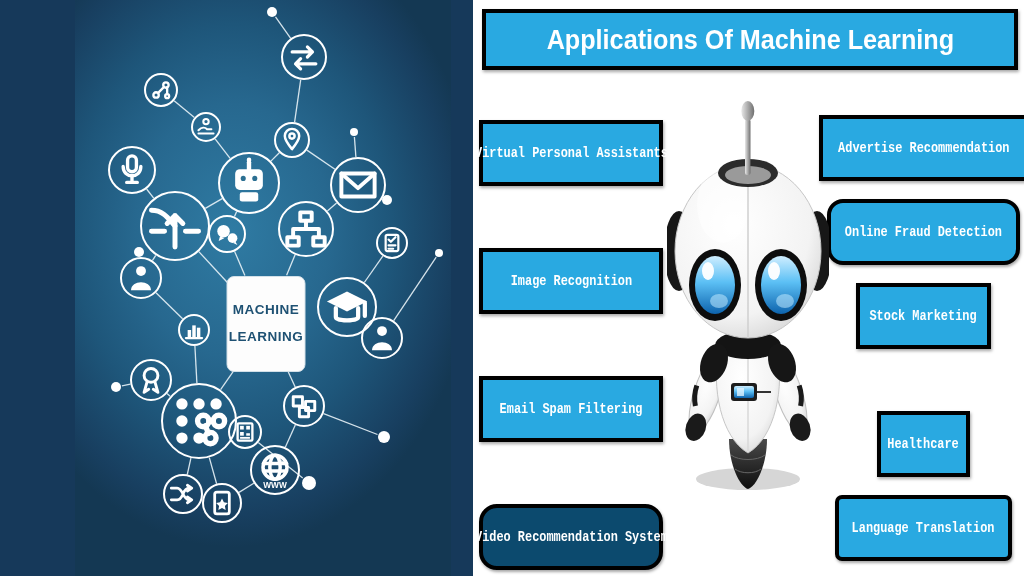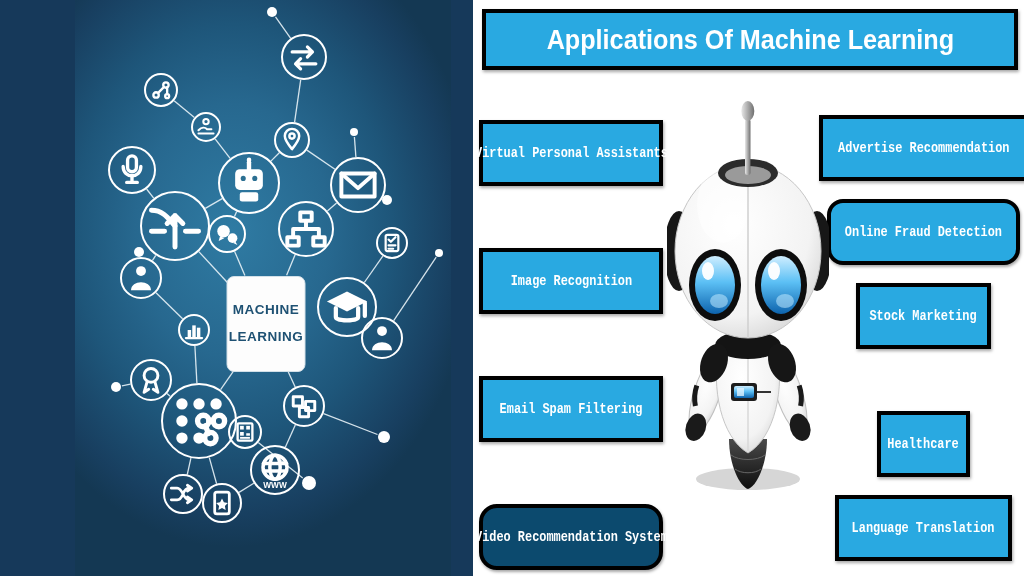--- a/index.html
+++ b/index.html
@@ -299,21 +299,21 @@
         </div>
         <div class="app-button" style="background: rgb(41, 169, 225); border-color: rgb(0, 0, 0); border-radius: 16px;">
           <span style="color: rgb(255, 255, 255);">Online Fraud Detection</span>
         </div>
         <div class="app-button" style="background: rgb(41, 169, 225); border-color: rgb(0, 0, 0);">
           <span style="color: rgb(255, 255, 255);">Stock Marketing</span>
         </div>
         <div class="app-button" style="background: rgb(41, 169, 225); border-color: rgb(0, 0, 0); margin-top: 45px;">
           <span style="color: rgb(255, 255, 255);">Healthcare</span>
         </div>
-        <div class="app-button" style="background: rgb(41, 169, 225); border-color: rgb(0, 0, 0);">
+        <div class="app-button" style="background: rgb(41, 169, 225); border-color: rgb(0, 0, 0); border-radius: 7px;">
           <span style="color: rgb(255, 255, 255);">Language Translation</span>
         </div>
       </div>
 
     <svg id="robot" viewBox="0 0 162 400">
       <defs>
         <radialGradient id="gHead" cx="40%" cy="35%" r="75%">
           <stop offset="0%" stop-color="#ffffff"></stop>
             <stop offset="70%" stop-color="#f3f3f3"></stop>
           <stop offset="100%" stop-color="#d2d2d2"></stop>

